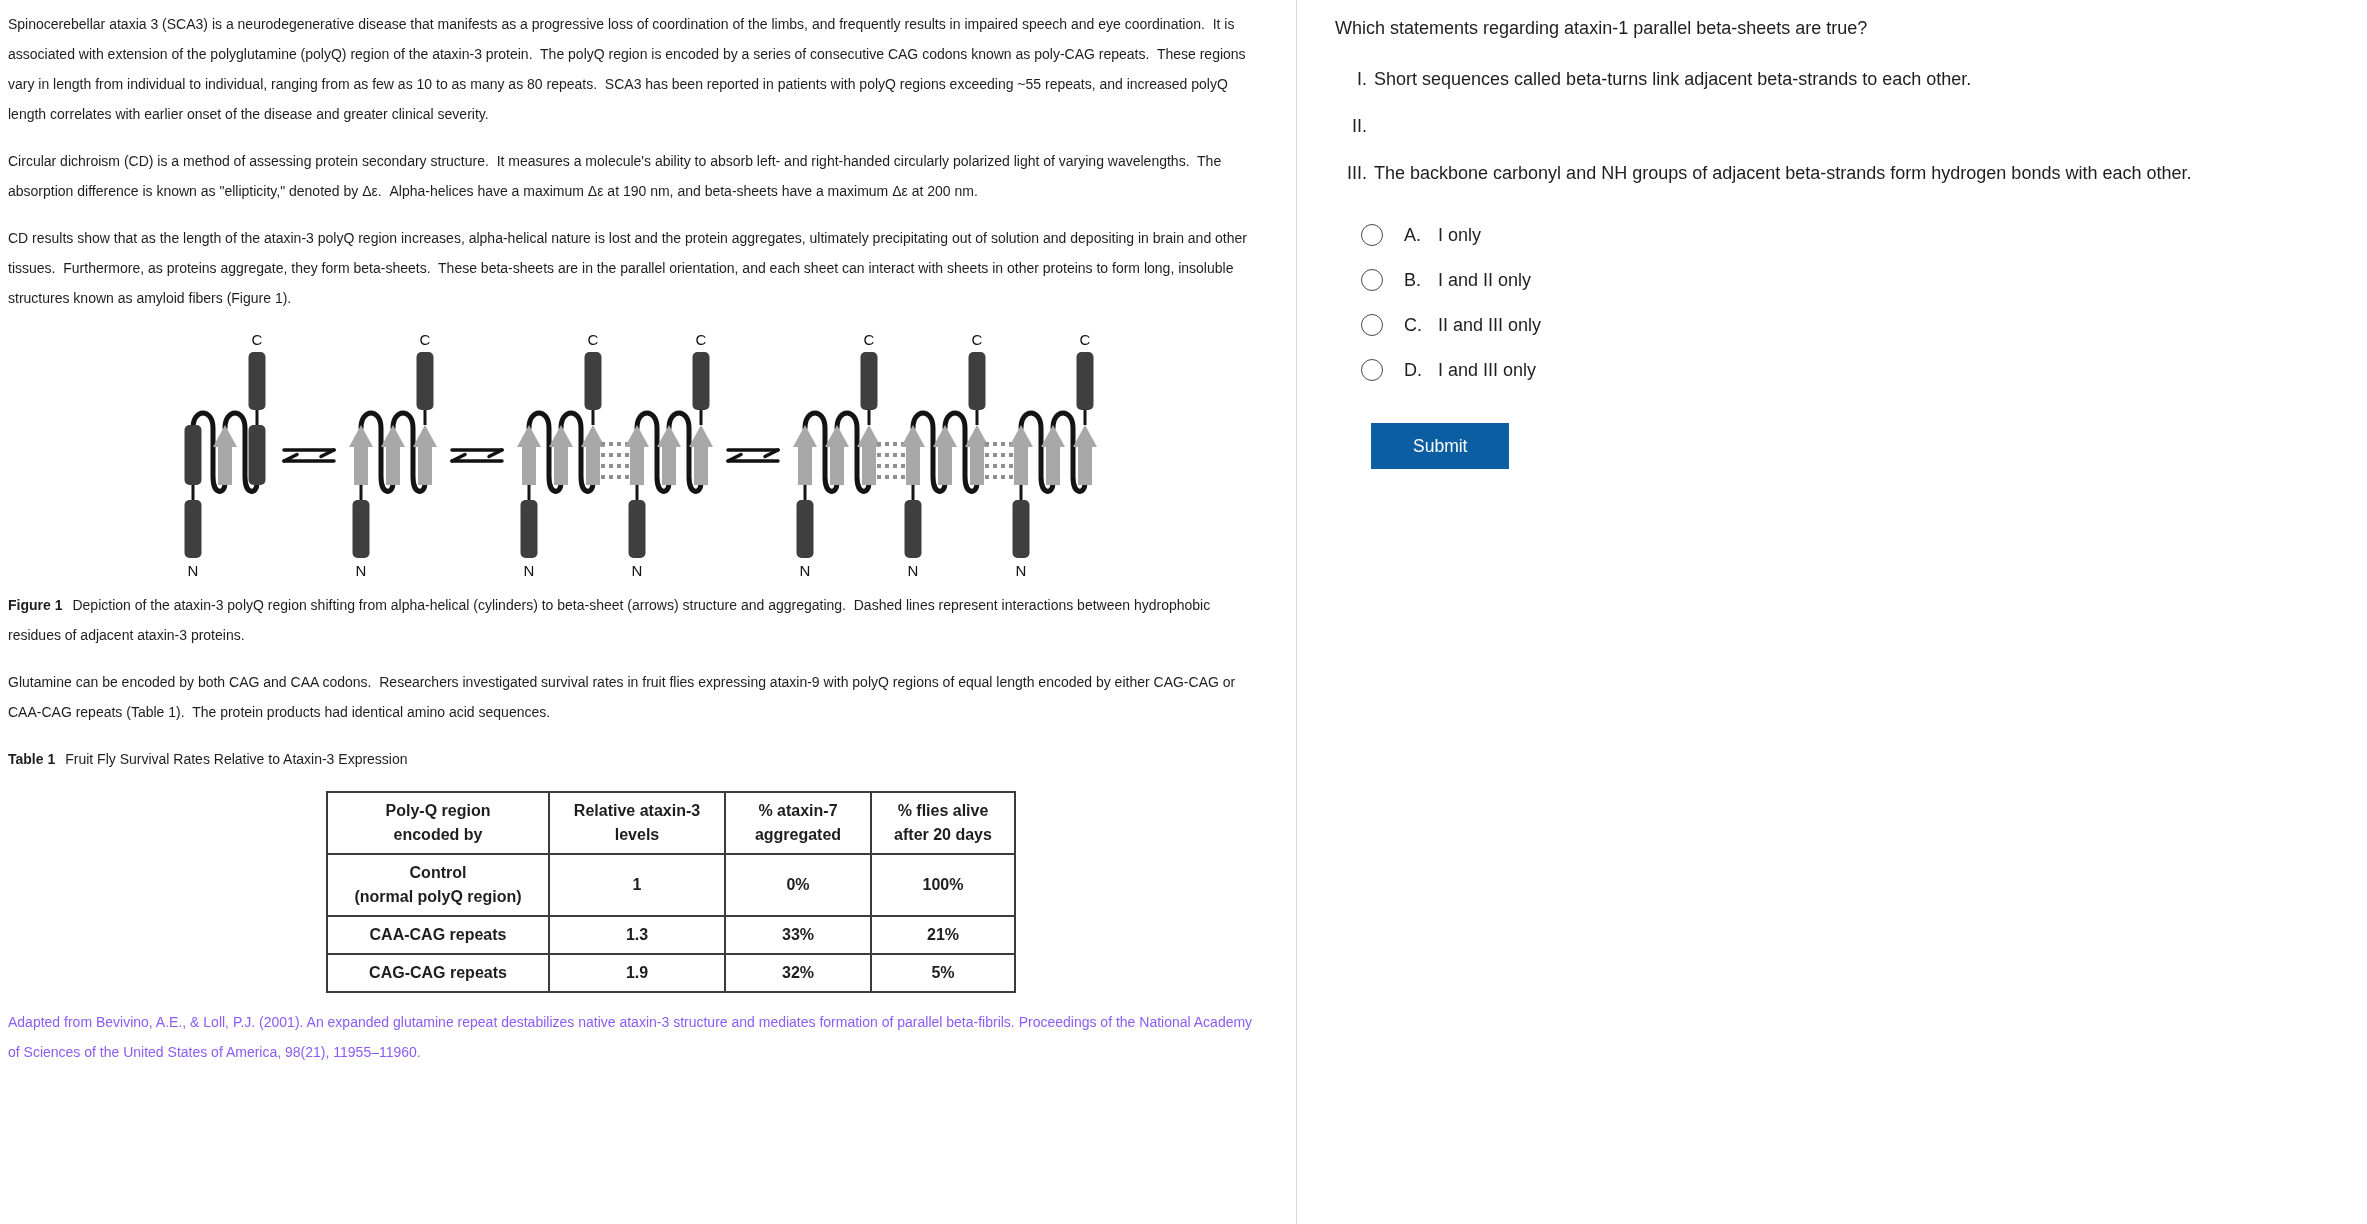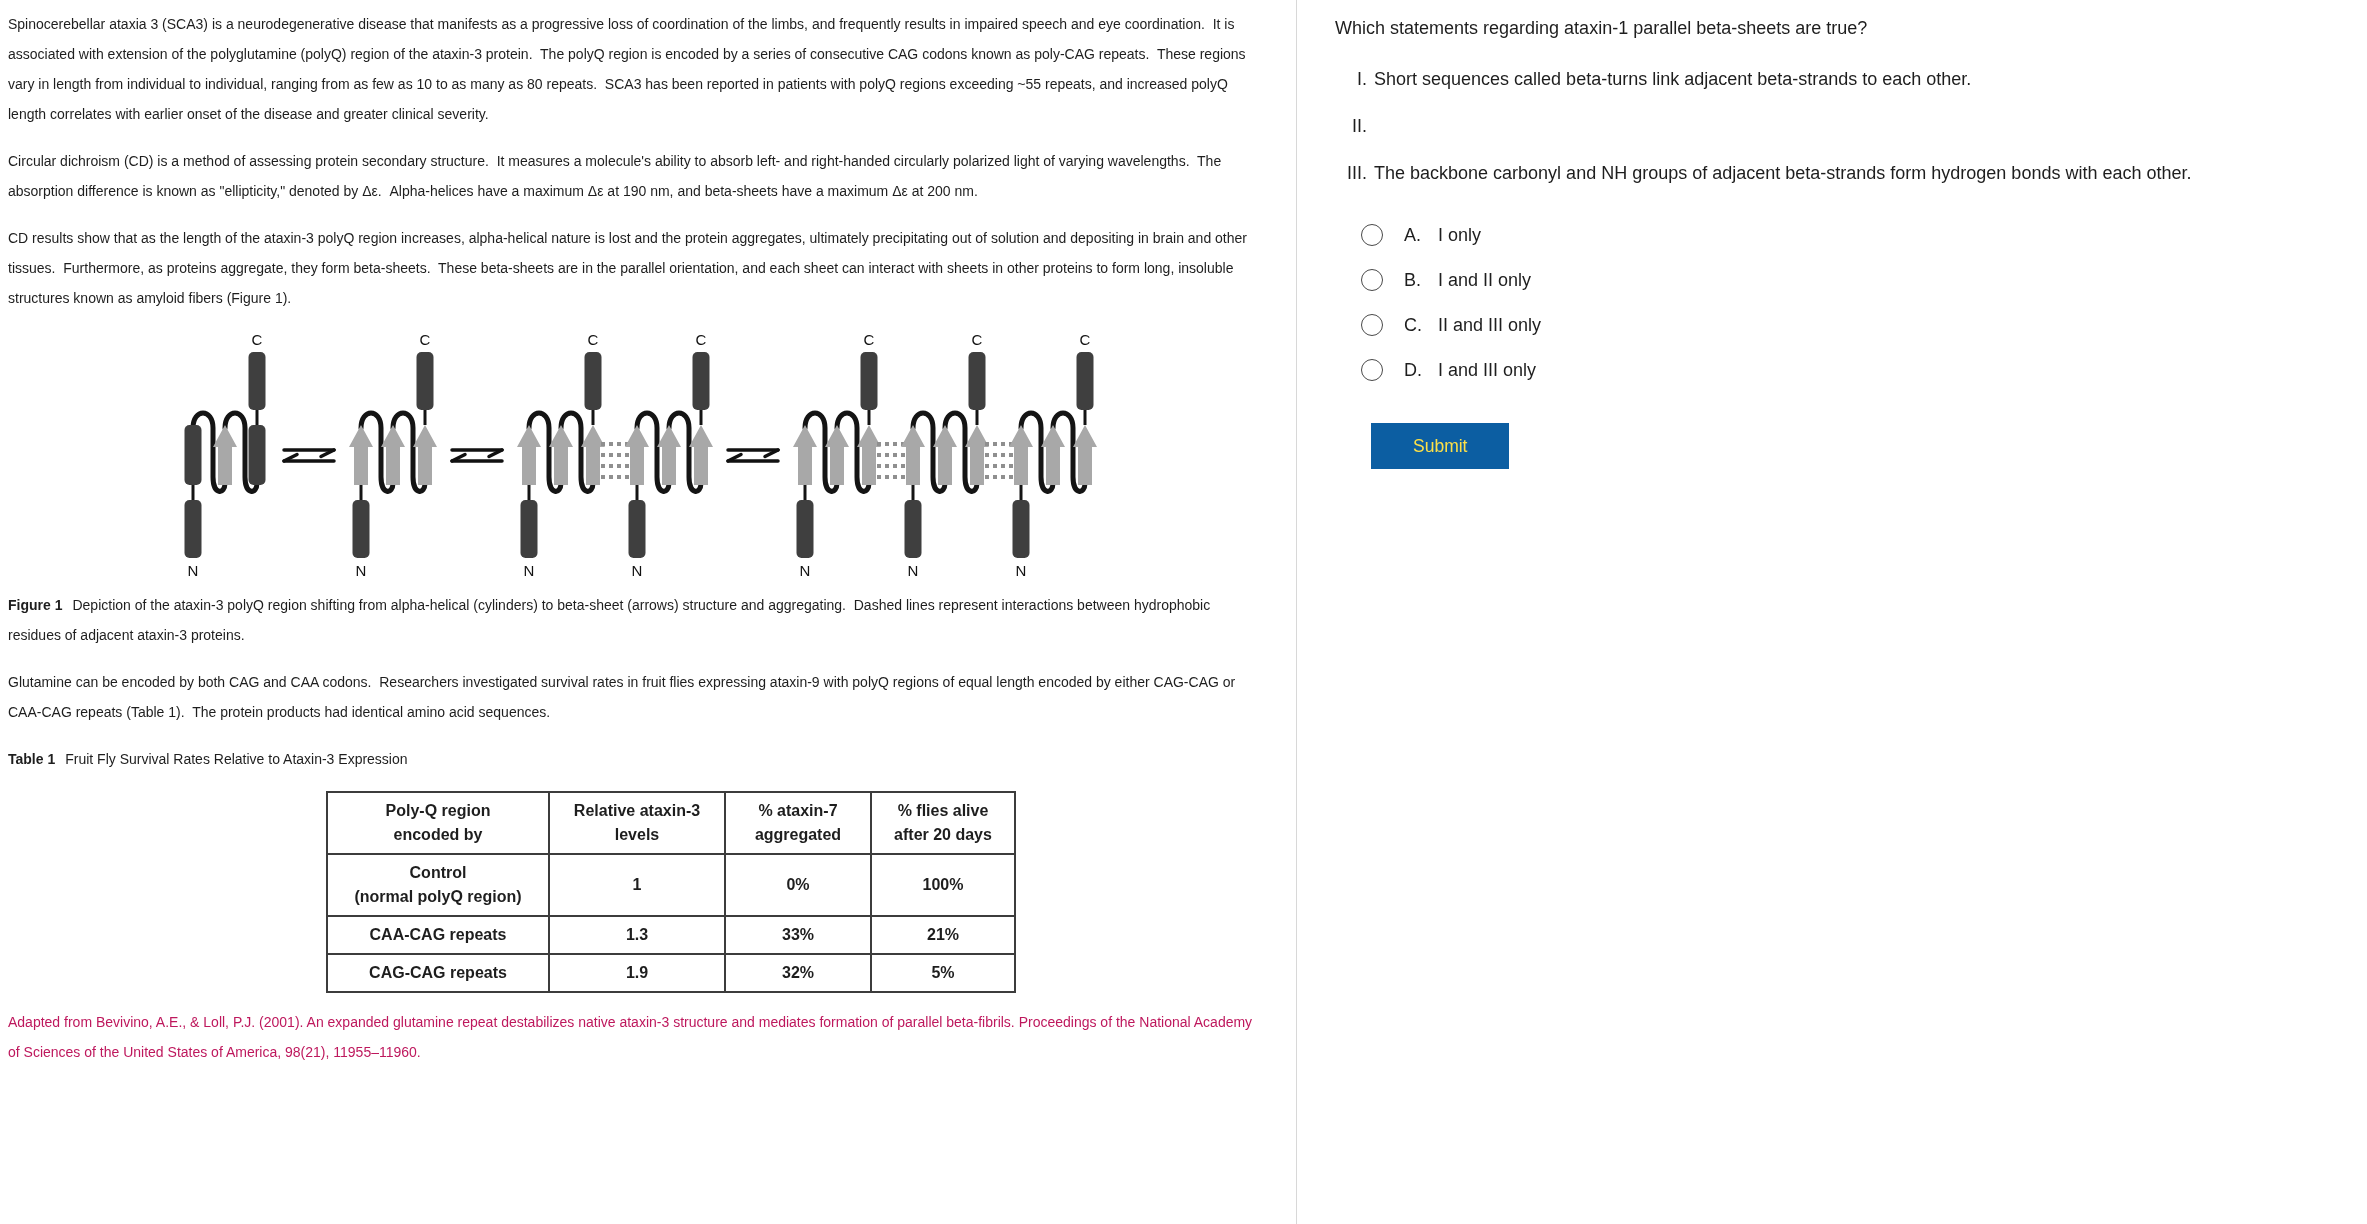--- a/index.html
+++ b/index.html
@@ -12,35 +12,35 @@
   .passage-panel p{font-size:14px;line-height:30px;margin:0 0 17px;white-space:pre-wrap;}
   .caption b,.table-title b{margin-right:10px;}
   .fig-wrap{margin:4px 0 8px 168px;}
   .fig-wrap svg{display:block;}
   .table-title{margin-bottom:10px;}
   table.data{border-collapse:collapse;margin:2px 0 14px 318px;}
   table.data th,table.data td{border:2px solid var(--tborder,#3c3c3c);text-align:center;
       font-size:16px;line-height:24px;padding:6px 12px;white-space:pre-line;font-weight:bold;
       vertical-align:middle;}
   .col1{width:196px;} .col2{width:150px;} .col3{width:120px;} .col4{width:118px;}
-  .footnote{font-size:11.5px;line-height:38px;margin:2px 0 0;white-space:pre-wrap;color:#be185d;}
+  .footnote{font-size:11.5px;line-height:38px;margin:2px 0 0;white-space:pre-wrap;color:#8b5cf6;}
 
   
   .question-panel{flex:1 1 auto;box-sizing:border-box;padding:14px 8px 0 38px;}
   .question{font-size:18px;line-height:28px;margin:0 0 22px;}
   .statement{display:flex;font-size:18px;line-height:30px;margin:0 0 17px;}
   .statement .num{width:32px;text-align:right;margin-right:7px;flex:none;}
   .options{margin-top:32px;}
   .option{display:flex;align-items:center;margin:0 0 15px;height:30px;}
   .radio{width:22px;height:22px;box-sizing:border-box;border:1.5px solid var(--radio,#4a4a4a);
       border-radius:50%;margin-left:26px;flex:none;background:#fff;cursor:pointer;}
   .opt-letter{margin-left:21px;font-size:18px;min-width:27px;}
   .opt-text{font-size:18px;margin-left:7px;}
   .submit{display:block;margin:38px 0 0 36px;background:var(--accent,#0c5ea2);
-      color:#fde047;border:none;font-size:17.5px;line-height:20px;padding:13px 42px;
+      color:#ffffff;border:none;font-size:17.5px;line-height:20px;padding:13px 42px;
       font-family:inherit;cursor:pointer;border-radius:0;}
 </style>
 </head>
 <body>
 
 <div class="layout">
 
   <div class="passage-panel">
     <p>Spinocerebellar ataxia 3 (SCA3) is a neurodegenerative disease that manifests as a progressive loss of coordination of the limbs, and frequently results in impaired speech and eye coordination.  It is associated with extension of the polyglutamine (polyQ) region of the ataxin-3 protein.  The polyQ region is encoded by a series of consecutive CAG codons known as poly-CAG repeats.  These regions vary in length from individual to individual, ranging from as few as 10 to as many as 80 repeats.  SCA3 has been reported in patients with polyQ regions exceeding ~55 repeats, and increased polyQ length correlates with earlier onset of the disease and greater clinical severity.</p>
     <p>Circular dichroism (CD) is a method of assessing protein secondary structure.  It measures a molecule's ability to absorb left- and right-handed circularly polarized light of varying wavelengths.  The absorption difference is known as "ellipticity," denoted by Δε.  Alpha-helices have a maximum Δε at 190 nm, and beta-sheets have a maximum Δε at 200 nm.</p>

